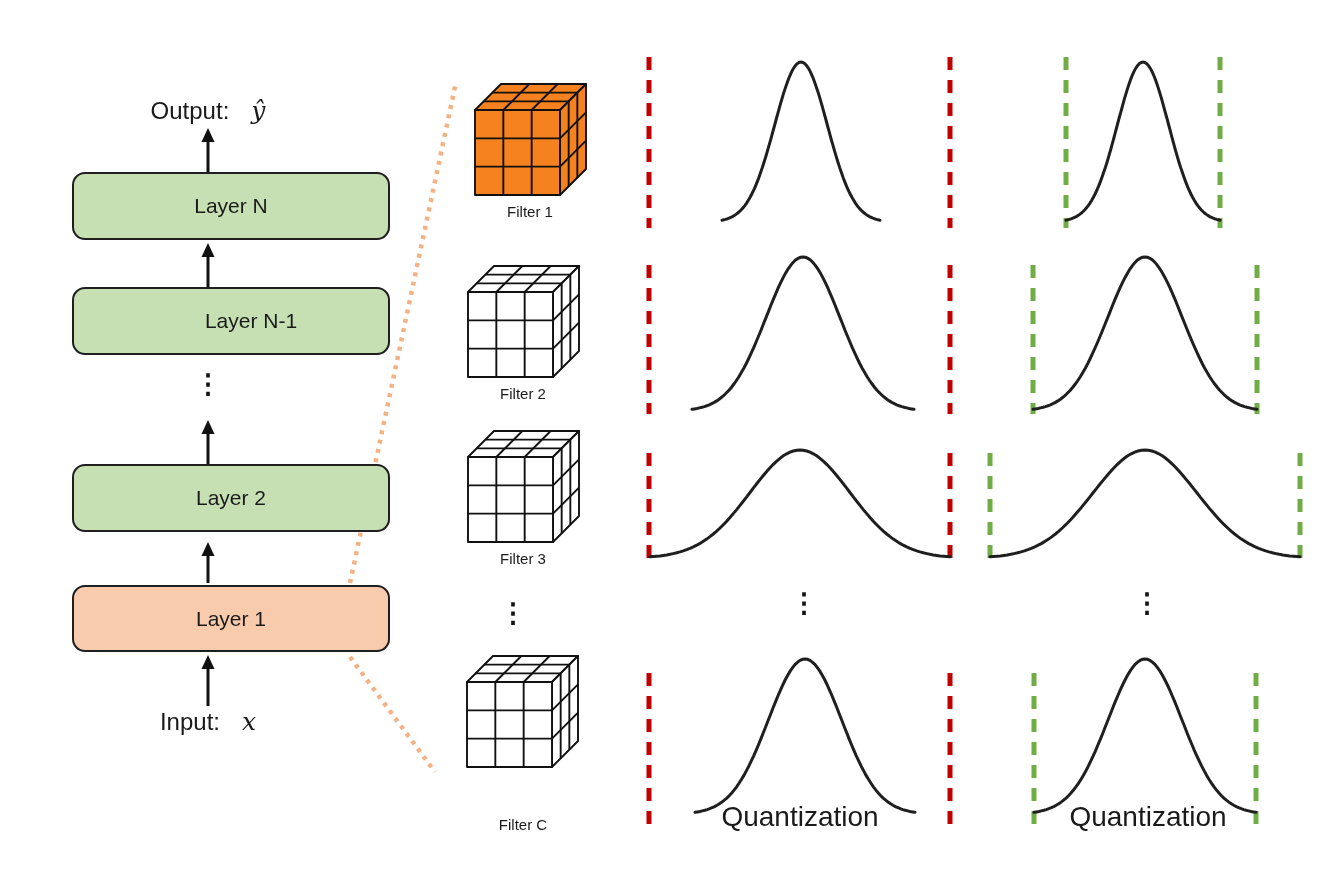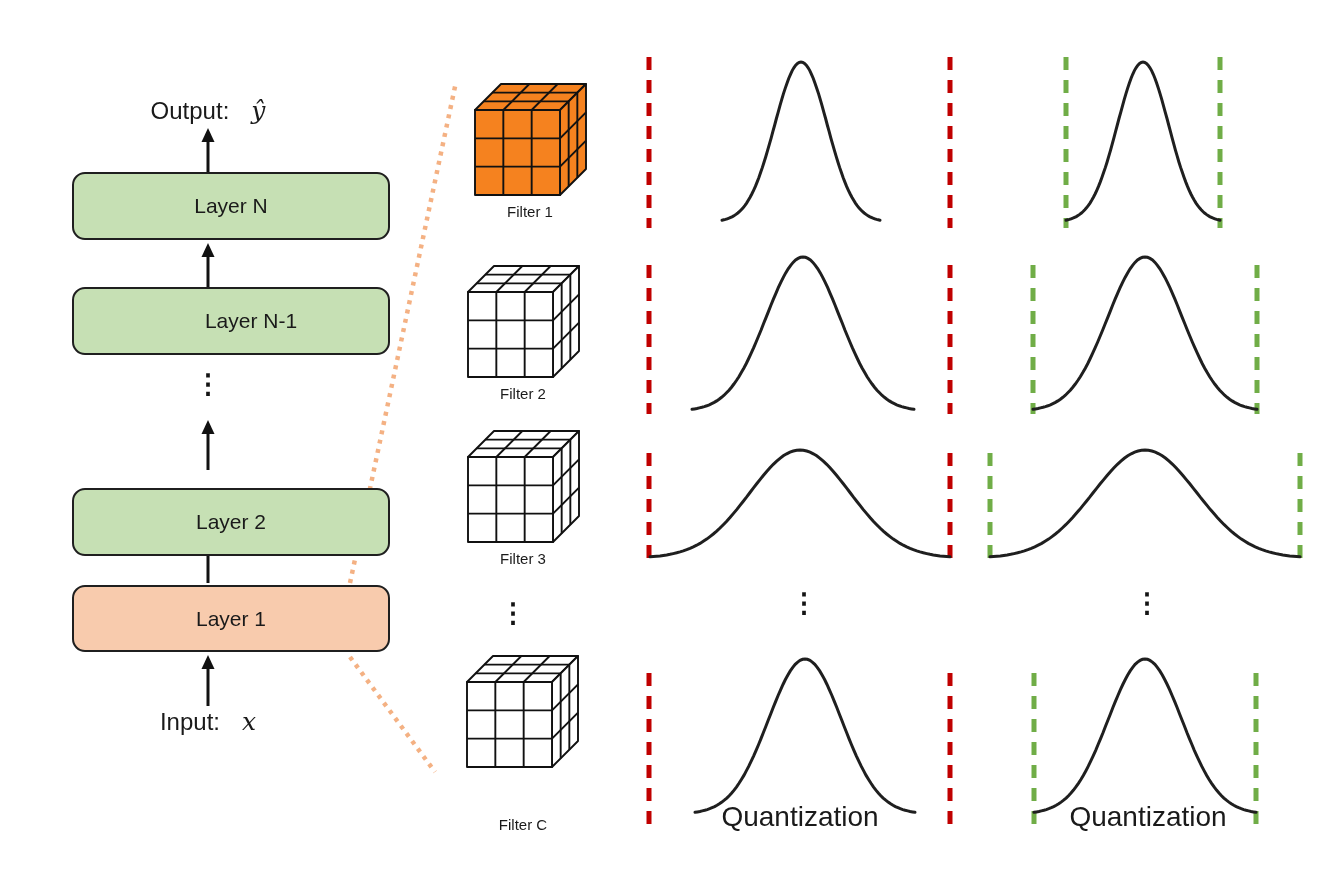--- a/index.html
+++ b/index.html
@@ -165,21 +165,21 @@
     <span class="prefix">Output:</span><span class="mvar">ŷ</span>
   </div>
 
   <div class="abs layer-box layer-green" style="top:172px;">
     <span>Layer N</span>
   </div>
   <div class="abs layer-box layer-green" style="top:287px;padding-left:40px;">
     <span>Layer N-1</span>
   </div>
   <div class="abs vdots" style="left:208px;top:384px;">⋮</div>
-  <div class="abs layer-box layer-green" style="top:488px;">
+  <div class="abs layer-box layer-green" style="top:464px;">
     <span>Layer 2</span>
   </div>
   <div class="abs layer-box layer-orange" style="top:585px;height:67px;">
     <span>Layer 1</span>
   </div>
 
   <div class="abs io-label" style="left:208px;top:721px;">
     <span class="prefix">Input:</span><span class="mvar">x</span>
   </div>
 

